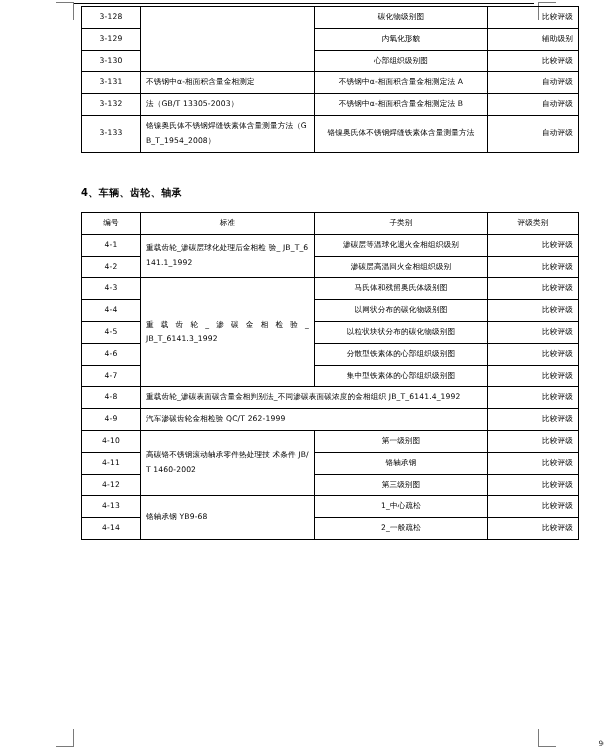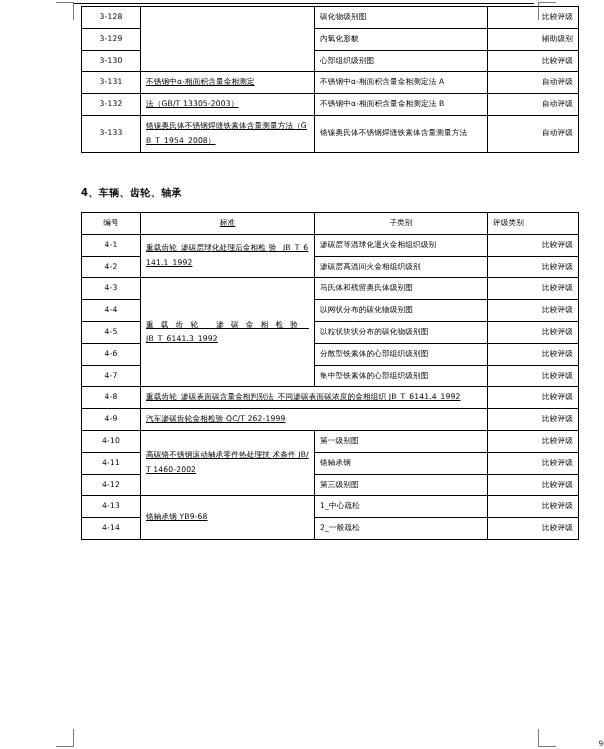--- a/index.html
+++ b/index.html
@@ -69,26 +69,26 @@
     border: 1px solid #000;
     padding: 3px 5px;
     font-size: 7.6px;
     line-height: 1.95;
     vertical-align: middle;
     font-weight: normal;
     letter-spacing: 0.15px;
     word-break: break-all;
   }
   .c-num   { width: 48px;  text-align: center; }
-  .c-std   { width: 163px; text-align: left; text-decoration: underline; }
-  .c-sub   { width: 162px; text-align: left; }
+  .c-std   { width: 163px; text-align: left; }
+  .c-sub   { width: 162px; text-align: center; }
   .c-rate  { width: 77px;  text-align: right; padding-left: 8px; }
 
   .hdr td { text-align: center; }
-  .hdr .c-rate { text-align: left; padding-left: 5px; }
+  .hdr .c-rate { text-align: center; padding-left: 5px; }
 
   #table-top  { left: 77px; top: 6px; }
   #table-bottom { left: 77px; top: 212px; }
 
   .section-heading {
     position: absolute;
     left: 77px;
     top: 186px;
     font-size: 10px;
     font-weight: bold;

